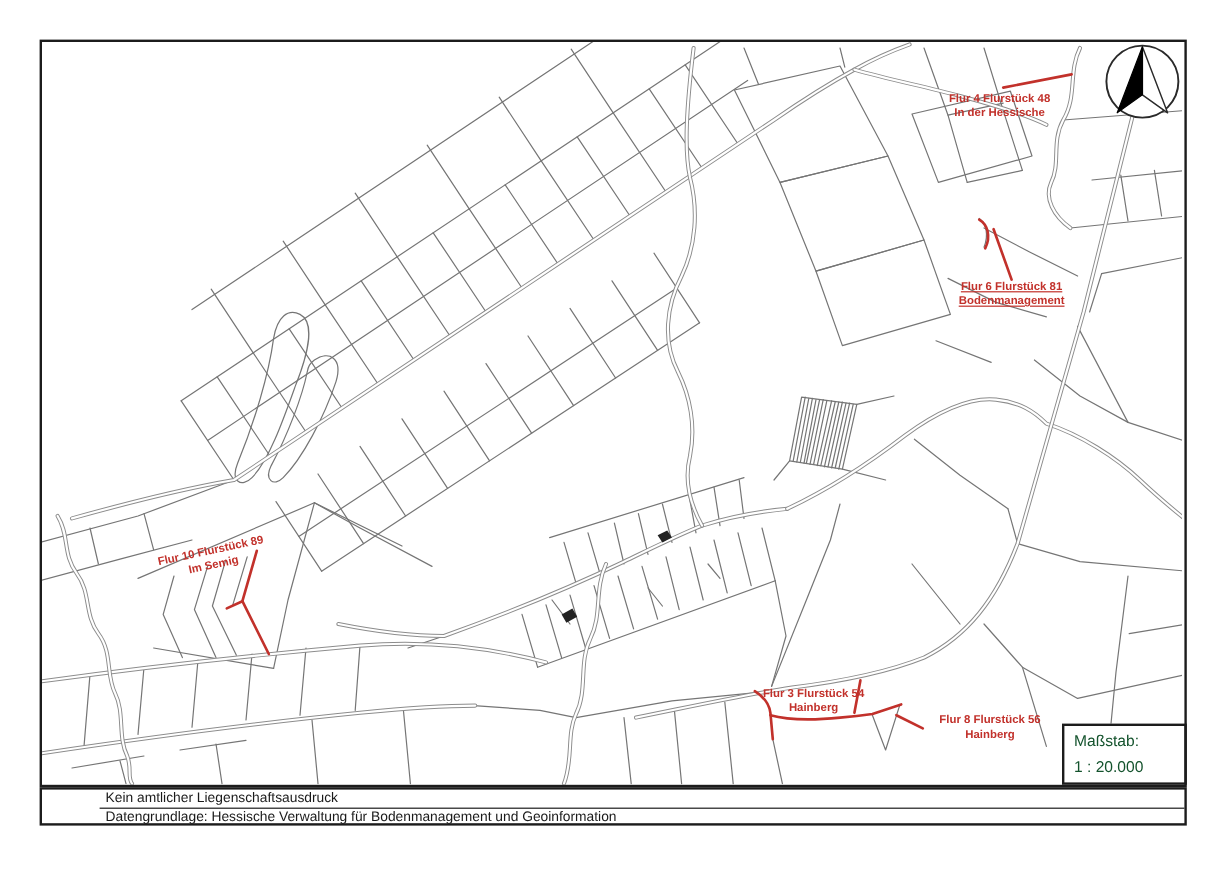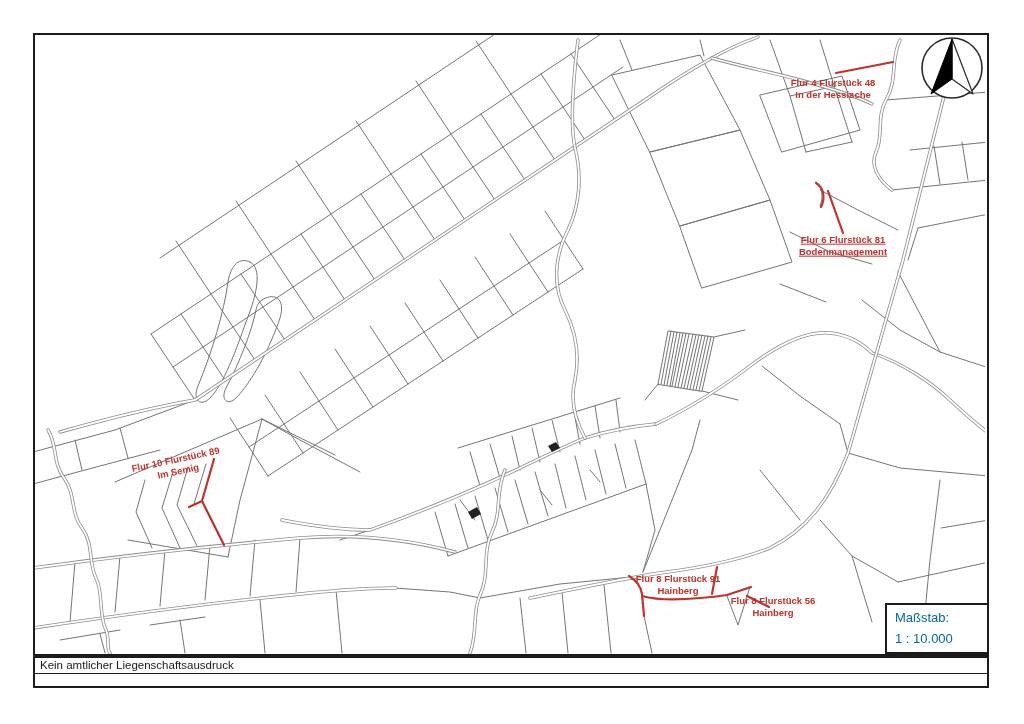--- a/index.html
+++ b/index.html
@@ -6,24 +6,24 @@
   .page{position:relative;width:1016px;height:724px;background:#ffffff;overflow:hidden;
         font-family:"Liberation Sans",sans-serif;}
   .map-svg{position:absolute;left:35px;top:35px;width:950px;height:619px;z-index:1;}
   .frame{position:absolute;left:33px;top:33px;width:956px;height:623px;
          border:2px solid #1c1c1c;box-sizing:border-box;z-index:6;pointer-events:none;}
   .labels-layer{position:absolute;left:0;top:0;width:1024px;height:724px;z-index:3;pointer-events:none;}
   .map-label{position:absolute;color:#c2312b;font-size:9.5px;font-weight:bold;
              text-align:center;white-space:nowrap;line-height:1.3;}
   .scale-box{position:absolute;left:885px;top:603px;width:104px;height:51px;
              border:2px solid #1c1c1c;box-sizing:border-box;background:#fff;z-index:4;
-             padding:3px 8px;color:#0369a1;}
+             padding:3px 8px;color:#14532d;}
   .scale-box div{font-size:13px;line-height:1.6;}
   .footer{position:absolute;left:33px;top:656px;width:956px;height:32px;
-          border:2px solid #1c1c1c;box-sizing:border-box;background:#fff;z-index:5;}
+          border:2px solid #1c1c1c;box-sizing:border-box;background:#fff;z-index:5;padding-left:48px;}
   .footer .frow{height:15px;line-height:15px;font-size:11.5px;color:#1a1a1a;
                 padding-left:5px;white-space:nowrap;overflow:hidden;}
   .footer .frow:first-child{border-bottom:1.5px solid #1c1c1c;height:15px;}
 </style>
 </head>
 <body>
 
 <div class="page">
 
   <svg class="map-svg" viewBox="35 35 950 619" xmlns="http://www.w3.org/2000/svg">
@@ -226,33 +226,34 @@
       </div>
       <div class="map-label" style="left: 843px; top: 246px; transform: translate(-50%, -50%) rotate(0deg); text-decoration: underline;">
         <div>Flur 6 Flurstück 81</div>
         <div>Bodenmanagement</div>
       </div>
       <div class="map-label" style="left: 177px; top: 466px; transform: translate(-50%, -50%) rotate(-12deg);">
         <div>Flur 10 Flurstück 89</div>
         <div>Im Semig</div>
       </div>
       <div class="map-label" style="left: 678px; top: 585px; transform: translate(-50%, -50%) rotate(0deg);">
-        <div>Flur 8 Flurstück 91</div>
+        <div>Flur 3 Flurstück 54</div>
         <div>Hainberg</div>
       </div>
-      <div class="map-label" style="left: 773px; top: 607px; transform: translate(-50%, -50%) rotate(0deg);">
+      <div class="map-label" style="left: 825px; top: 607px; transform: translate(-50%, -50%) rotate(0deg);">
         <div>Flur 8 Flurstück 56</div>
         <div>Hainberg</div>
       </div>
     </div>
 
   <div class="scale-box">
     <div>Maßstab:</div>
-    <div>1 : 10.000</div>
+    <div>1 : 20.000</div>
   </div>
 
   <div class="footer">
     <div class="frow">Kein amtlicher Liegenschaftsausdruck</div>
+    <div class="frow">Datengrundlage: Hessische Verwaltung für Bodenmanagement und Geoinformation</div>
   </div>
 
   <div class="frame"></div>
 
 </div>
 
 </body></html>

